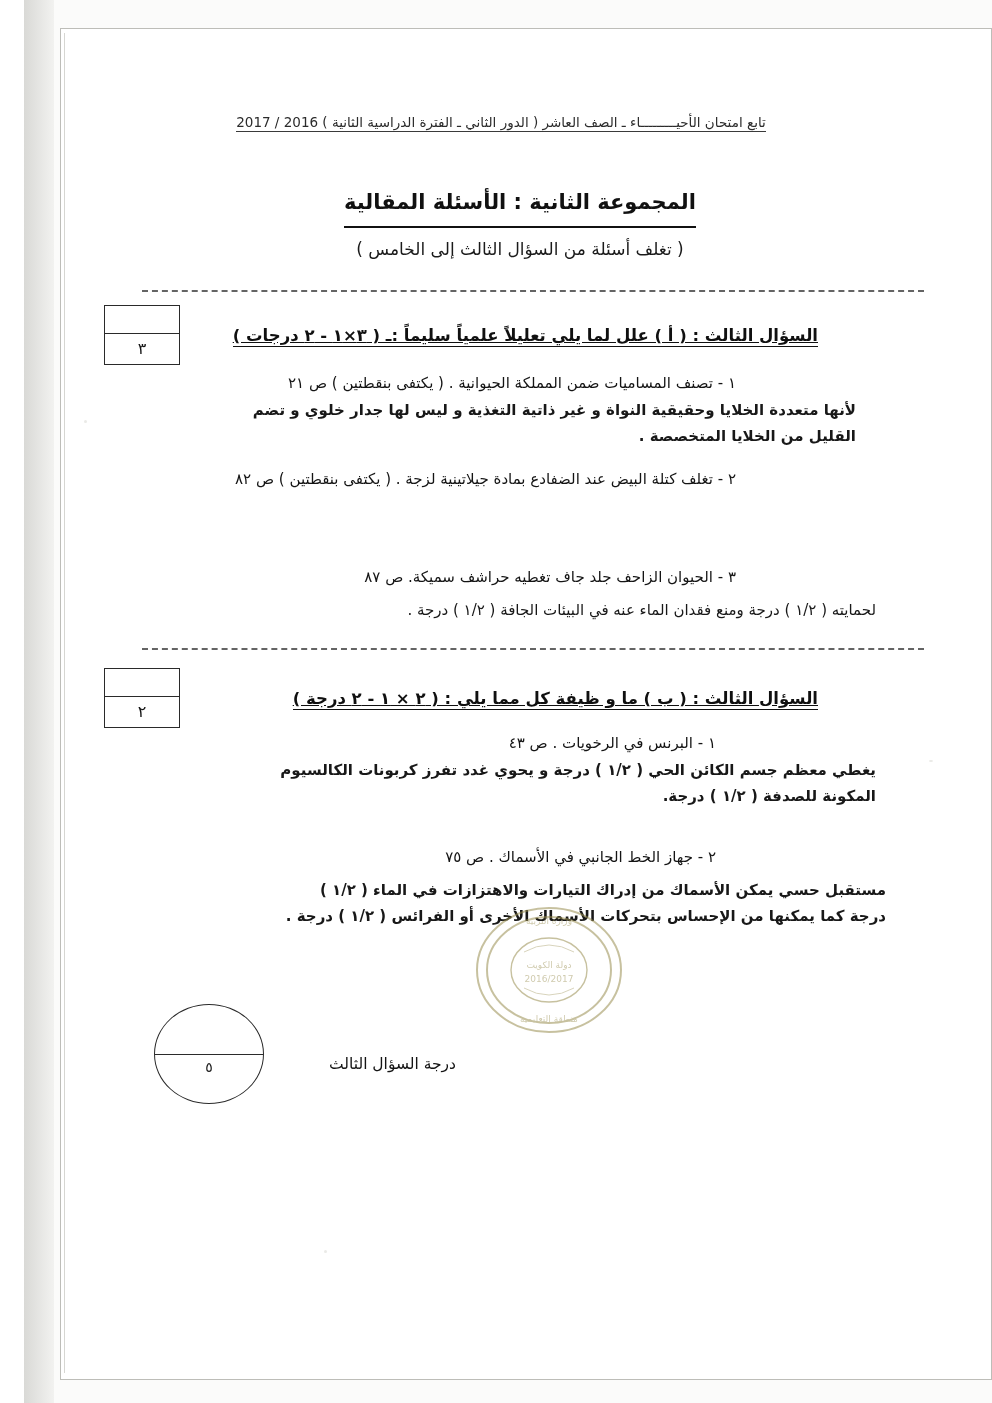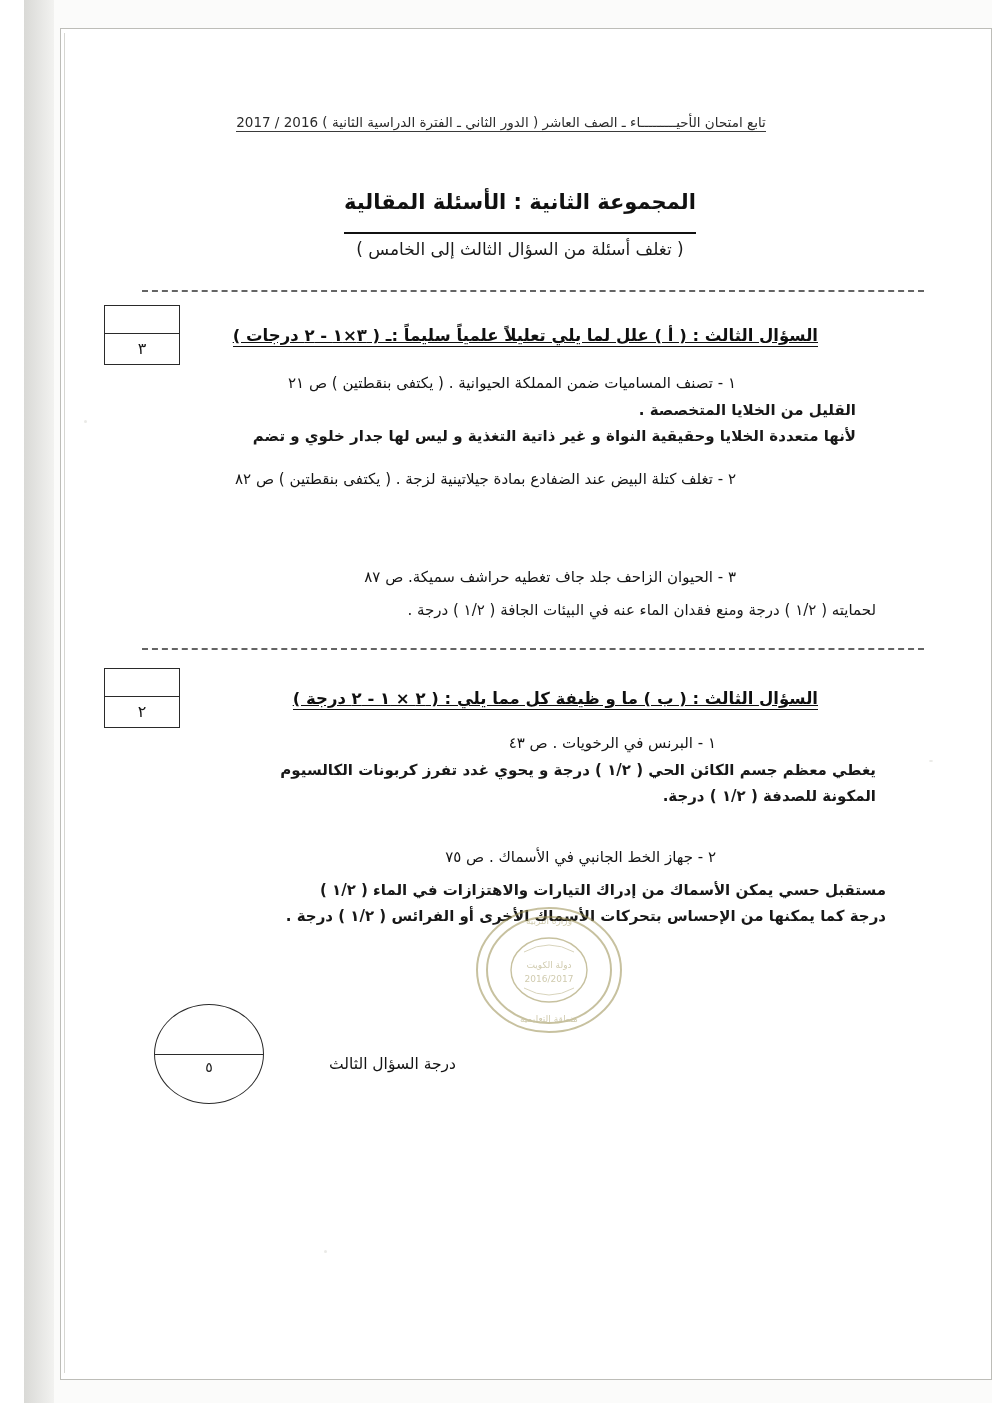--- a/index.html
+++ b/index.html
@@ -74,21 +74,21 @@
     top: 186px;
     left: 0; right: 0;
     text-align: center;
     font-size: 21px;
     font-weight: bold;
     color: #111;
     letter-spacing: 0.5px;
   }
   .title-main .ttl-underline {
     border-bottom: 2px solid #111;
-    padding-bottom: 18px;
+    padding-bottom: 12px;
   }
   .title-sub {
     position: absolute;
     top: 236px;
     left: 0; right: 0;
     text-align: center;
     font-size: 17px;
     color: #1a1a1a;
   }
 
@@ -250,22 +250,22 @@
 
   <div class="q-header ar" id="q3-header">
     <span class="q-hl">السؤال الثالث : ( أ ) علل لما يلي تعليلاً علمياً سليماً :ـ   ( ٣×١ - ٢ درجات )</span>
   </div>
 
   <div class="q-item ar" style="top:372px; right:280px;">
     <span>١ -</span>
     <span>تصنف المساميات ضمن المملكة الحيوانية  .   ( يكتفى بنقطتين )  ص ٢١</span>
   </div>
   <div class="ans ar" style="top:398px; right:160px; width:700px;">
+    <div>لأنها متعددة الخلايا وحقيقية النواة و غير ذاتية التغذية و ليس لها جدار خلوي و تضم</div>
     <div>القليل من الخلايا المتخصصة .</div>
-    <div>لأنها متعددة الخلايا وحقيقية النواة و غير ذاتية التغذية و ليس لها جدار خلوي و تضم</div>
   </div>
 
   <div class="q-item ar" style="top:468px; right:280px;">
     <span>٢ -</span>
     <span>تغلف كتلة البيض عند الضفادع بمادة جيلاتينية لزجة .  ( يكتفى بنقطتين )  ص ٨٢</span>
   </div>
 
   <div class="q-item ar" style="top:566px; right:280px;">
     <span>٣ -</span>
     <span>الحيوان الزاحف جلد جاف تغطيه حراشف سميكة. ص ٨٧</span>

